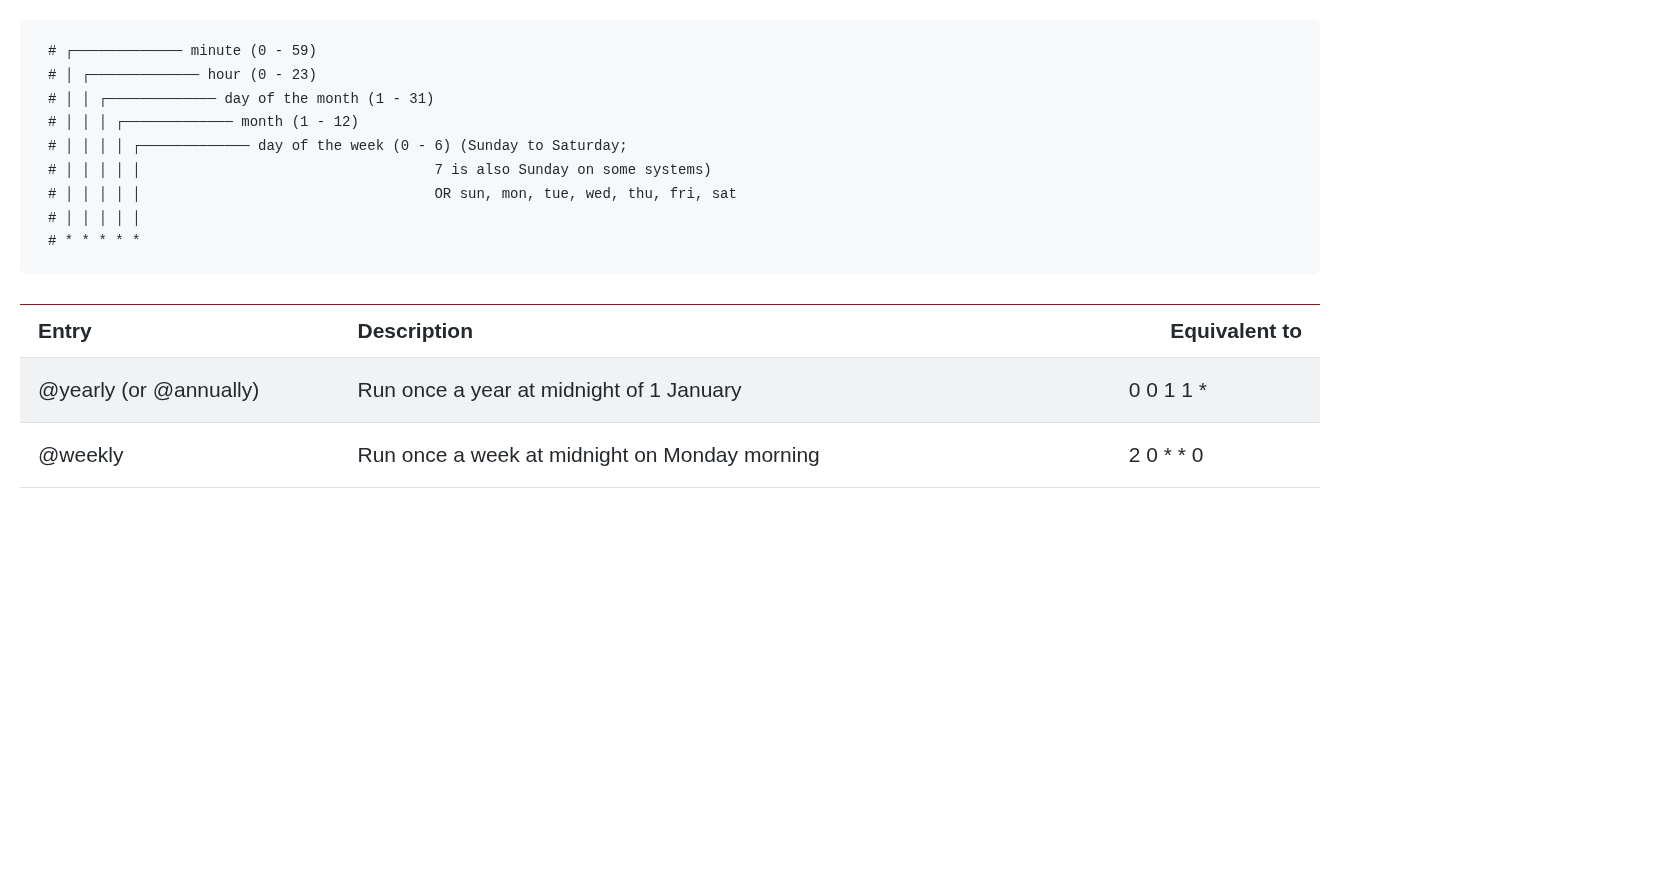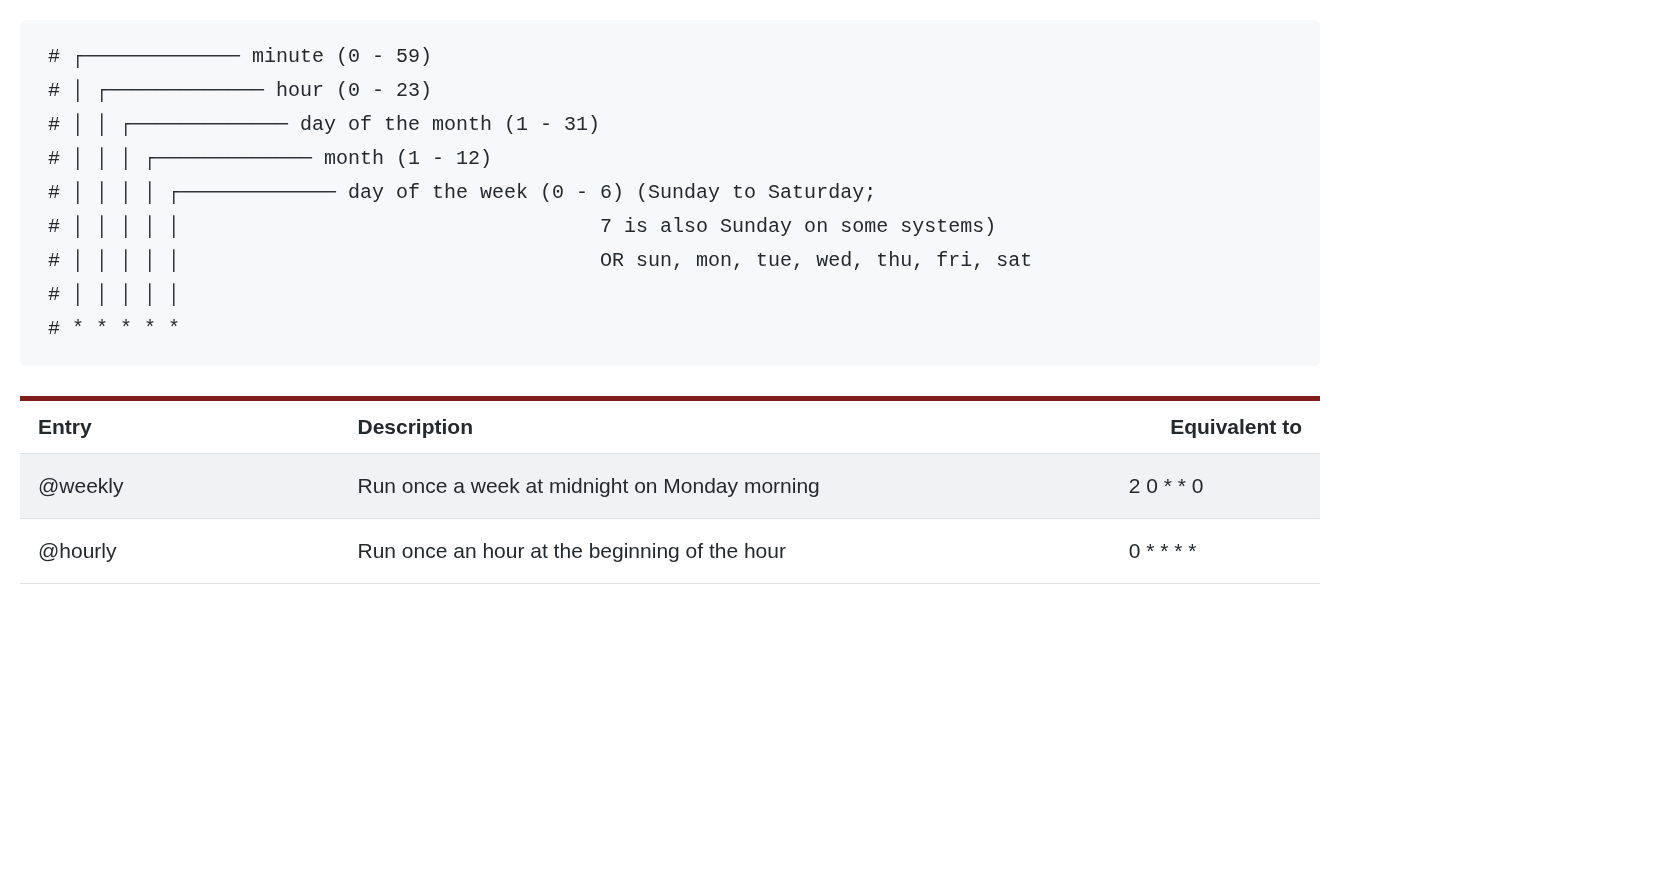--- a/index.html
+++ b/index.html
@@ -11,42 +11,42 @@
       font-family: -apple-system, BlinkMacSystemFont, "Segoe UI", Helvetica, Arial, sans-serif;
       color: #24292e;
       background: #ffffff;
       padding: 20px;
     }
     .code-block {
       background: #f6f8fa;
       border-radius: 6px;
       padding: 20px 28px;
       font-family: "SFMono-Regular", Consolas, "Liberation Mono", Menlo, Courier, monospace;
-      font-size: 20px;
+      font-size: 14px;
       line-height: 1.7;
       color: #24292e;
       white-space: pre;
       width: 1300px;
       margin-bottom: 30px;
     }
     .table-wrap {
       width: 1300px;
     }
     table {
       border-collapse: collapse;
       border-spacing: 0;
       width: 100%;
       font-size: 21px;
       color: #24292e;
     }
     thead th {
       text-align: left;
       font-weight: 700;
       padding: 14px 18px;
-      border-top: 5px solid #7f1d1d;
+      border-top: 1px solid #7f1d1d;
       border-bottom: 1px solid #dfe2e5;
       background: #ffffff;
     }
     tbody td {
       padding: 20px 18px;
       border-bottom: 1px solid #dfe2e5;
       vertical-align: middle;
     }
     tbody tr:nth-child(odd) {
       background: #f1f2f3;
@@ -75,24 +75,24 @@
   <table>
     <thead>
       <tr>
         <th class="col-entry">Entry</th>
         <th class="col-desc">Description</th>
         <th class="col-eq">Equivalent to</th>
       </tr>
     </thead>
     <tbody>
       <tr>
+        <td>@yearly (or @annually)</td>
+        <td>Run once a year at midnight of 1 January</td>
+        <td>0 0 1 1 *</td>
+      </tr>
+      <tr>
         <td>@weekly</td>
         <td>Run once a week at midnight on Monday morning</td>
         <td>2 0 * * 0</td>
-      </tr>
-      <tr>
-        <td>@hourly</td>
-        <td>Run once an hour at the beginning of the hour</td>
-        <td>0 * * * *</td>
       </tr>
     </tbody>
   </table>
 </div>
 
 </body></html>

